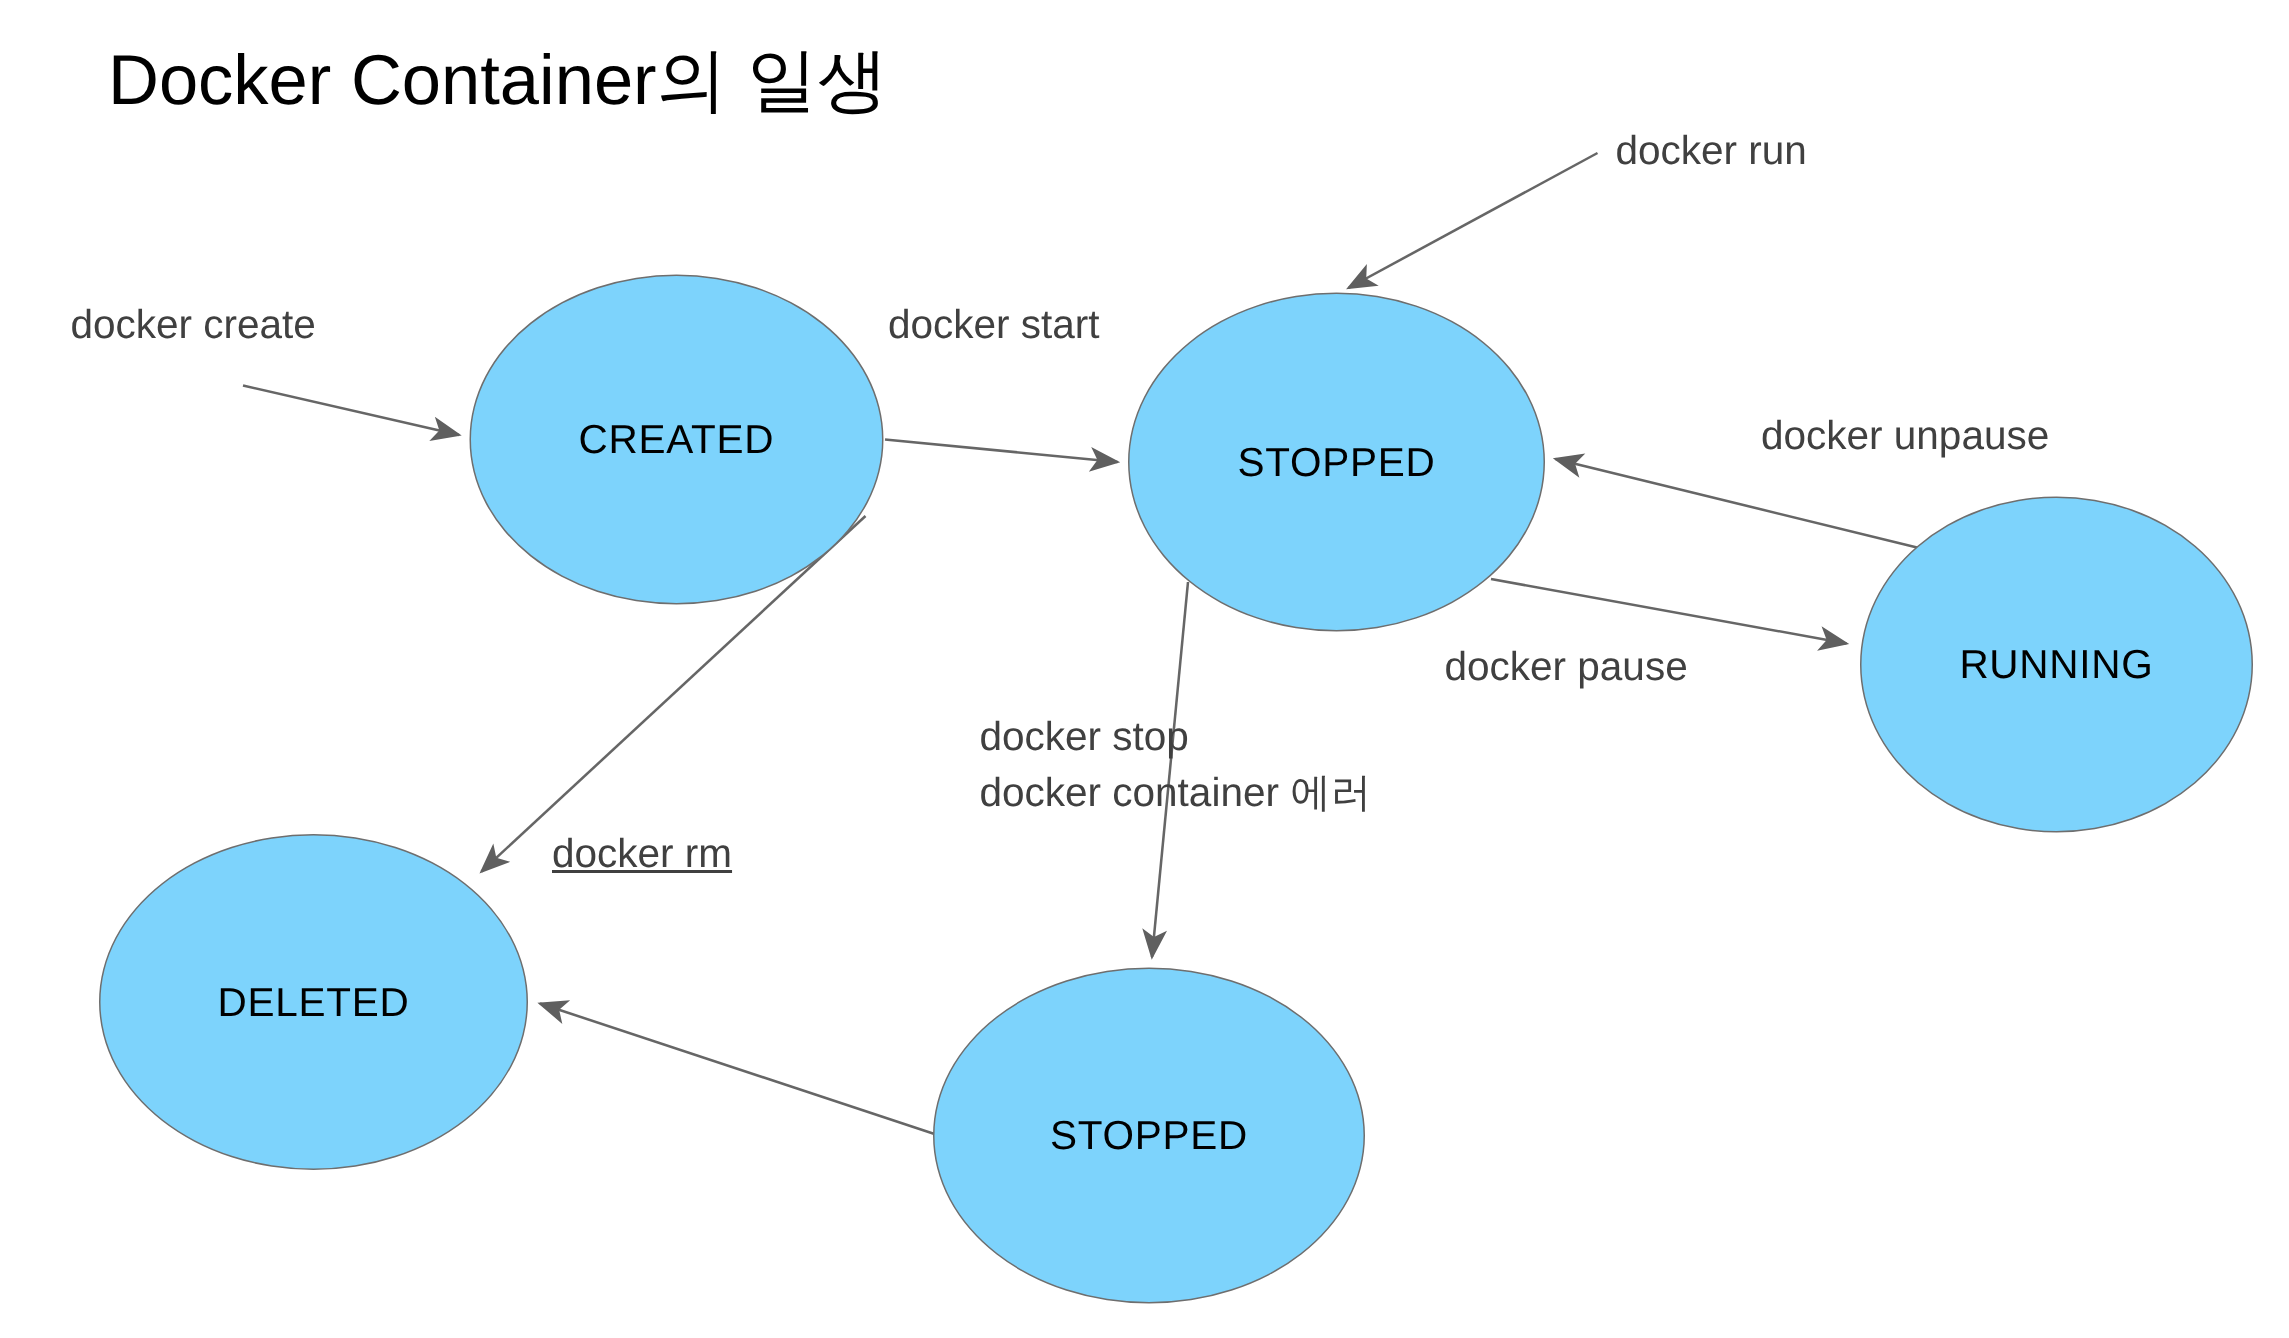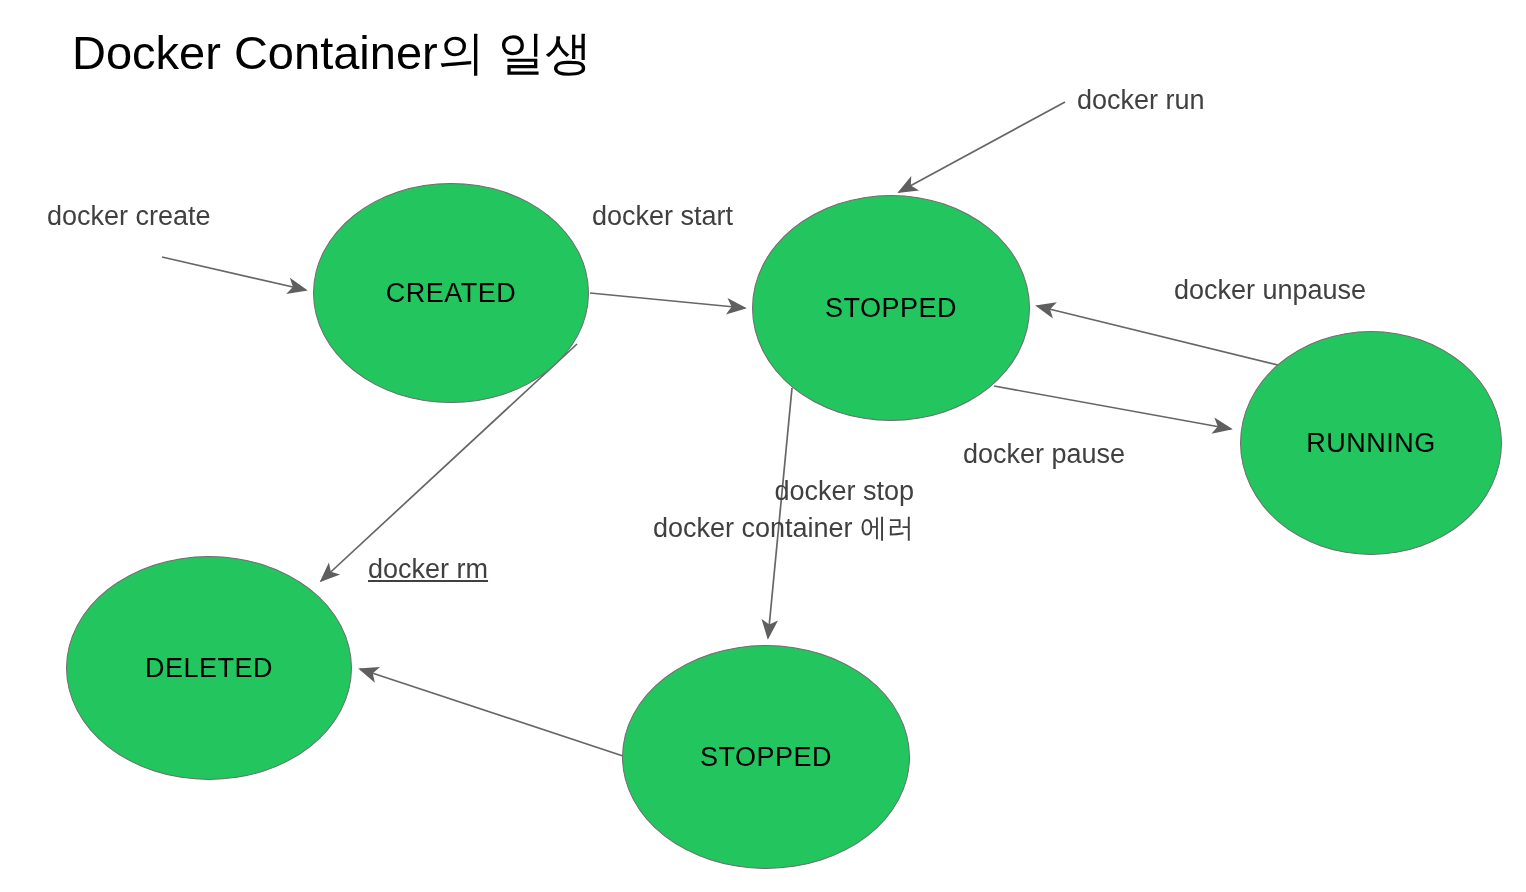--- a/index.html
+++ b/index.html
@@ -7,42 +7,41 @@
   body {
     font-family: "Liberation Sans", "DejaVu Sans", sans-serif;
     color: #000000;
   }
   .canvas {
     position: relative;
     width: 1526px;
     height: 892px;
     background: #ffffff;
     overflow: hidden;
-    text-align: right;
   }
   .title {
     position: absolute;
     left: 72px;
     top: 22px;
     font-size: 47px;
     font-weight: 400;
     color: #000000;
     white-space: nowrap;
     letter-spacing: 0px;
   }
   .edges-svg {
     position: absolute;
     left: 0; top: 0;
     width: 1526px;
     height: 892px;
     pointer-events: none;
   }
   .node {
     position: absolute;
-    background: #22c55e;
+    background: #7dd3fc;
     border: 1.6px solid #6e6e6e;
     border-radius: 50%;
     display: flex;
     align-items: center;
     justify-content: center;
     font-size: 27px;
     color: #000000;
     letter-spacing: 0.5px;
   }
   #node-created { left: 313px; top: 183px; width: 276px; height: 220px; }
@@ -53,21 +52,21 @@
   .edge-label {
     position: absolute;
     font-size: 27px;
     color: #404040;
     white-space: nowrap;
   }
   #label-create   { left: 47px;   top: 201px; }
   #label-start    { left: 592px;  top: 201px; }
   #label-run      { left: 1077px; top: 85px; }
   #label-unpause  { left: 1138px; top: 275px; margin-left: 36px; }
-  #label-pause    { left: 963px;  top: 439px; }
+  #label-pause    { left: 963px;  top: 429px; }
   #label-rm       { left: 368px;  top: 554px; text-decoration: underline; }
   #label-stop-group { left: 626px; top: 473px; line-height: 37px; margin-left: 27px; }
   #label-stop-group .line { display: block; }
 </style>
 </head>
 <body>
 
 <div class="canvas">
 
   <h1 class="title">Docker Container의 일생</h1>

